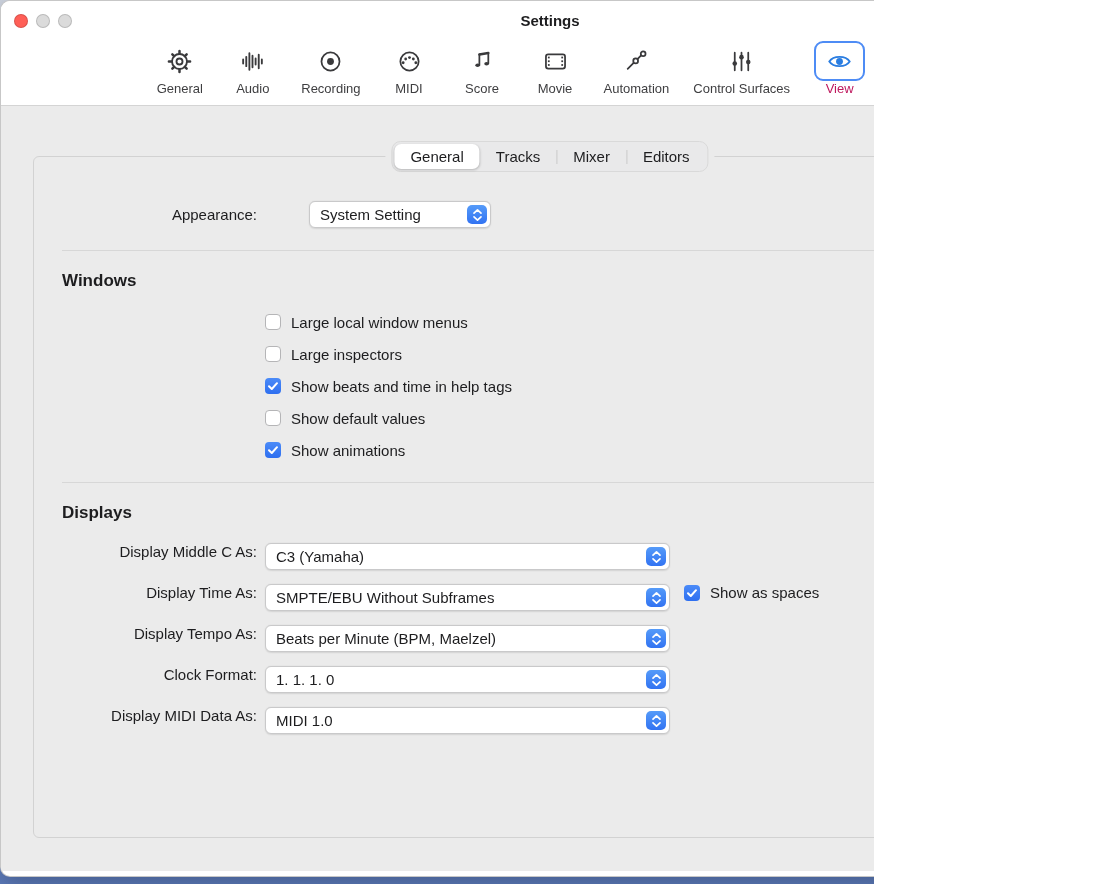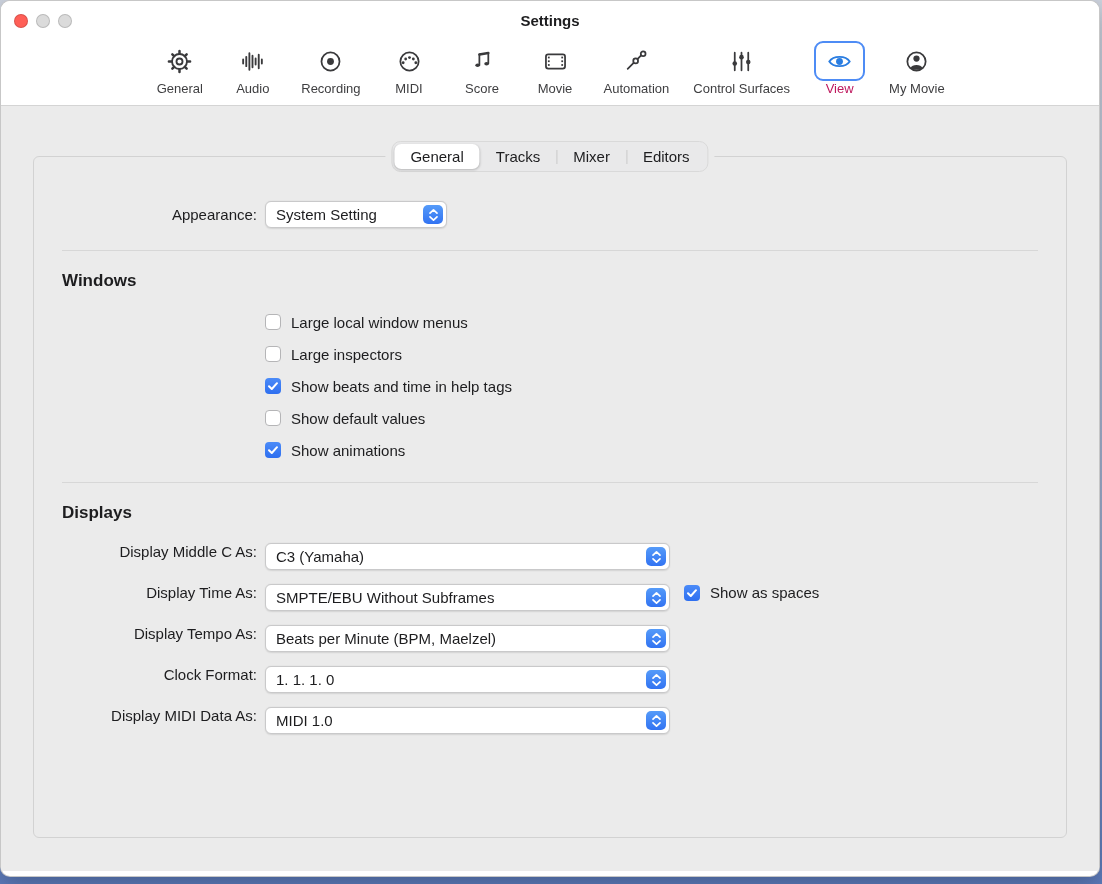--- a/index.html
+++ b/index.html
@@ -1,17 +1,17 @@
 <!DOCTYPE html>
 <html><head>
 <meta charset="utf-8">
 <style>
   html,body{margin:0;padding:0;}
   .stage{
-    width:1102px;height:884px;position:relative;overflow:hidden;
+    width:874px;height:884px;position:relative;overflow:hidden;
     background:linear-gradient(#cdd3de 0%, #9aabcc 60%, #5d7cbd 100%);
     font-family:"Liberation Sans","DejaVu Sans",sans-serif;
     color:#1d1d1f;
   }
   .window{
     position:absolute;left:0;top:0;width:1100px;height:877px;
     background:#ffffff;border:1px solid rgba(0,0,0,0.22);
     border-radius:10px;overflow:hidden;box-sizing:border-box;
     box-shadow:0 8px 24px rgba(0,0,0,0.25);
   }
@@ -43,21 +43,21 @@
   .seg{display:flex;align-items:center;background:#E9E9EA;border:1px solid #D9D9D9;border-radius:9px;padding:2px;height:31px;box-sizing:border-box;}
   .seg-item{padding:4px 16px;font-size:15px;color:#1d1d1f;border-radius:7px;white-space:nowrap;cursor:default;}
   .seg-item.selected{background:#ffffff;box-shadow:0 1px 2.5px rgba(0,0,0,0.22);font-weight:500;}
   .seg-sep{width:1px;height:14px;background:#C9C9C9;flex:none;}
   
   .appearance-row{margin-top:44px;display:flex;align-items:center;}
   .row-label{width:195px;text-align:right;margin-right:8px;font-size:15px;color:#1d1d1f;flex:none;white-space:nowrap;}
   .popup{height:27px;background:#ffffff;border:1px solid #C9C9CA;border-radius:6px;
     display:flex;align-items:center;position:relative;padding:0 30px 0 10px;
     box-shadow:0 0.5px 1.5px rgba(0,0,0,0.10);box-sizing:border-box;cursor:default;}
-  .popup.appearance{width:182px;}
+  .popup.appearance{width:182px;margin-left:44px;}
   .popup.wide{width:405px;}
   .popup-text{font-size:15px;color:#1d1d1f;white-space:nowrap;overflow:hidden;}
   .stepper{position:absolute;right:3px;top:3px;bottom:3px;width:20px;
     background:linear-gradient(#559BF9,#3273F2);border-radius:5px;
     display:flex;align-items:center;justify-content:center;}
   .divider{height:1px;background:#D7D7D7;margin-top:22px;}
   .section-title{font-size:17px;font-weight:700;color:#1d1d1f;margin-top:20px;}
   .checks{margin-left:203px;margin-top:21px;}
   .check-row{display:flex;align-items:center;height:20px;margin-bottom:12px;}
   .cb{width:16px;height:16px;border-radius:4px;background:#ffffff;border:1px solid #B5B5B7;

